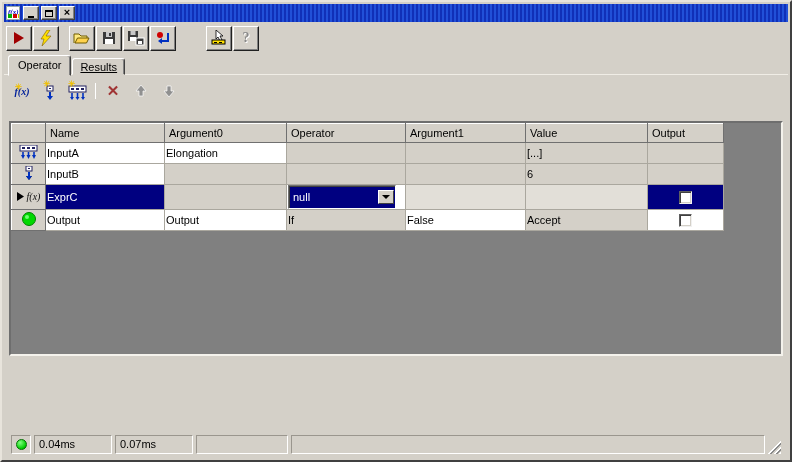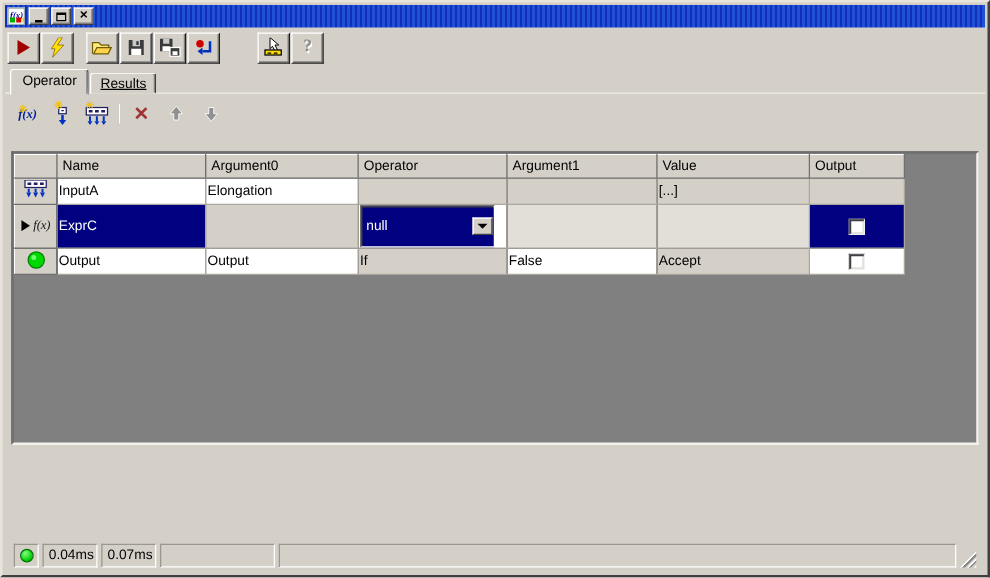--- a/index.html
+++ b/index.html
@@ -96,21 +96,21 @@
   td.bg-white { background: #fff; }
   td.bg-gray { background: #d4d0c8; }
   td.bg-gray2 { background: #e2dfd8; }
   td.bg-selected { background: #000080; color: #fff; }
 
   .cellbox { display: flex; align-items: center; height: 100%; }
   .center { justify-content: center; }
 
   
   .dropdown {
-    width: 108px; height: 34px; background: #000080; color: #fff;
+    width: 108px; height: 24px; background: #000080; color: #fff;
     border: 1px solid; border-color: #707070 #fff #fff #707070;
     box-shadow: inset 1px 1px 0 #404040;
     display: flex; align-items: center;
   }
   .dd-text { flex: 1; padding-left: 4px; }
   .dd-btn {
     width: 16px; height: 14px; margin-right: 1px; background: #d4d0c8;
     border: 1px solid; border-color: #fff #404040 #404040 #fff;
     display: flex; align-items: center; justify-content: center;
   }
@@ -126,21 +126,21 @@
   
   .display-area { flex: 1; background: #d4d0c8; }
 
   .statusbar { flex: 0 0 24px; display: flex; align-items: center; gap: 3px; padding: 2px 2px 2px 2px; }
   .sb-panel {
     height: 19px; background: #d4d0c8;
     border: 1px solid; border-color: #9a968e #fff #fff #9a968e;
     display: flex; align-items: center; padding: 0 4px; font-size: 11px;
   }
   .sb-led-panel { width: 20px; justify-content: center; padding: 0; }
-  .sb-p1, .sb-p2 { width: 44px; }
+  .sb-p1, .sb-p2 { width: 78px; }
   .sb-p3 { width: 92px; }
   .sb-p4 { flex: 1; }
   .led { width: 11px; height: 11px; border-radius: 50%; background: radial-gradient(circle at 35% 30%, #80ff80, #00cc00 70%, #009000); border: 1px solid #007000; }
   .grip {
     width: 13px; height: 13px; align-self: flex-end;
     background: linear-gradient(135deg, transparent 0 50%, #fff 50% 57%, #8a8a8a 57% 64%, transparent 64% 71%, #fff 71% 78%, #8a8a8a 78% 85%, transparent 85% 92%, #fff 92% 100%);
   }
 
   svg { display: block; }
 </style>
@@ -347,20 +347,35 @@
                     </g>
                   </svg></span></td>
               <td class="bg-white">InputA</td>
               <td class="bg-white">Elongation</td>
               <td class="bg-gray"></td>
               <td class="bg-gray"></td>
               <td class="bg-gray">[...]</td>
               <td class="bg-gray"></td>
             </tr>
             <tr>
+              <td class="selector"><span style="display:inline-block"><svg width="14" height="15">
+                    <rect x="4" y="0" width="6" height="5" fill="#fff" stroke="#202060"></rect>
+                    <rect x="6" y="2" width="2" height="1" fill="#202060"></rect>
+                    <path d="M7,6 L7,10" stroke="#0030c0" stroke-width="2"></path>
+                    <polygon points="4,10 10,10 7,14"></polygon>
+                    <polygon points="4,10 10,10 7,14" fill="#0030c0"></polygon>
+                  </svg></span></td>
+              <td class="bg-white">InputB</td>
+              <td class="bg-gray"></td>
+              <td class="bg-gray"></td>
+              <td class="bg-gray"></td>
+              <td class="bg-gray">6</td>
+              <td class="bg-gray"></td>
+            </tr>
+            <tr>
               <td class="selector"><span style="display:inline-block"><div style="display:flex;align-items:center;gap:3px;justify-content:center">
                     <svg width="7" height="9">
                       <polygon points="0,0 7,4.5 0,9" fill="#000"></polygon>
                     </svg>
                     <span style="font:italic 10px 'Liberation Serif',serif;color:#101010">f(x)</span>
                   </div></span></td>
               <td class="bg-selected">ExprC</td>
               <td class="bg-gray"></td>
               <td class="bg-white" style="padding: 0px 1px;">
                 <div class="dropdown">

